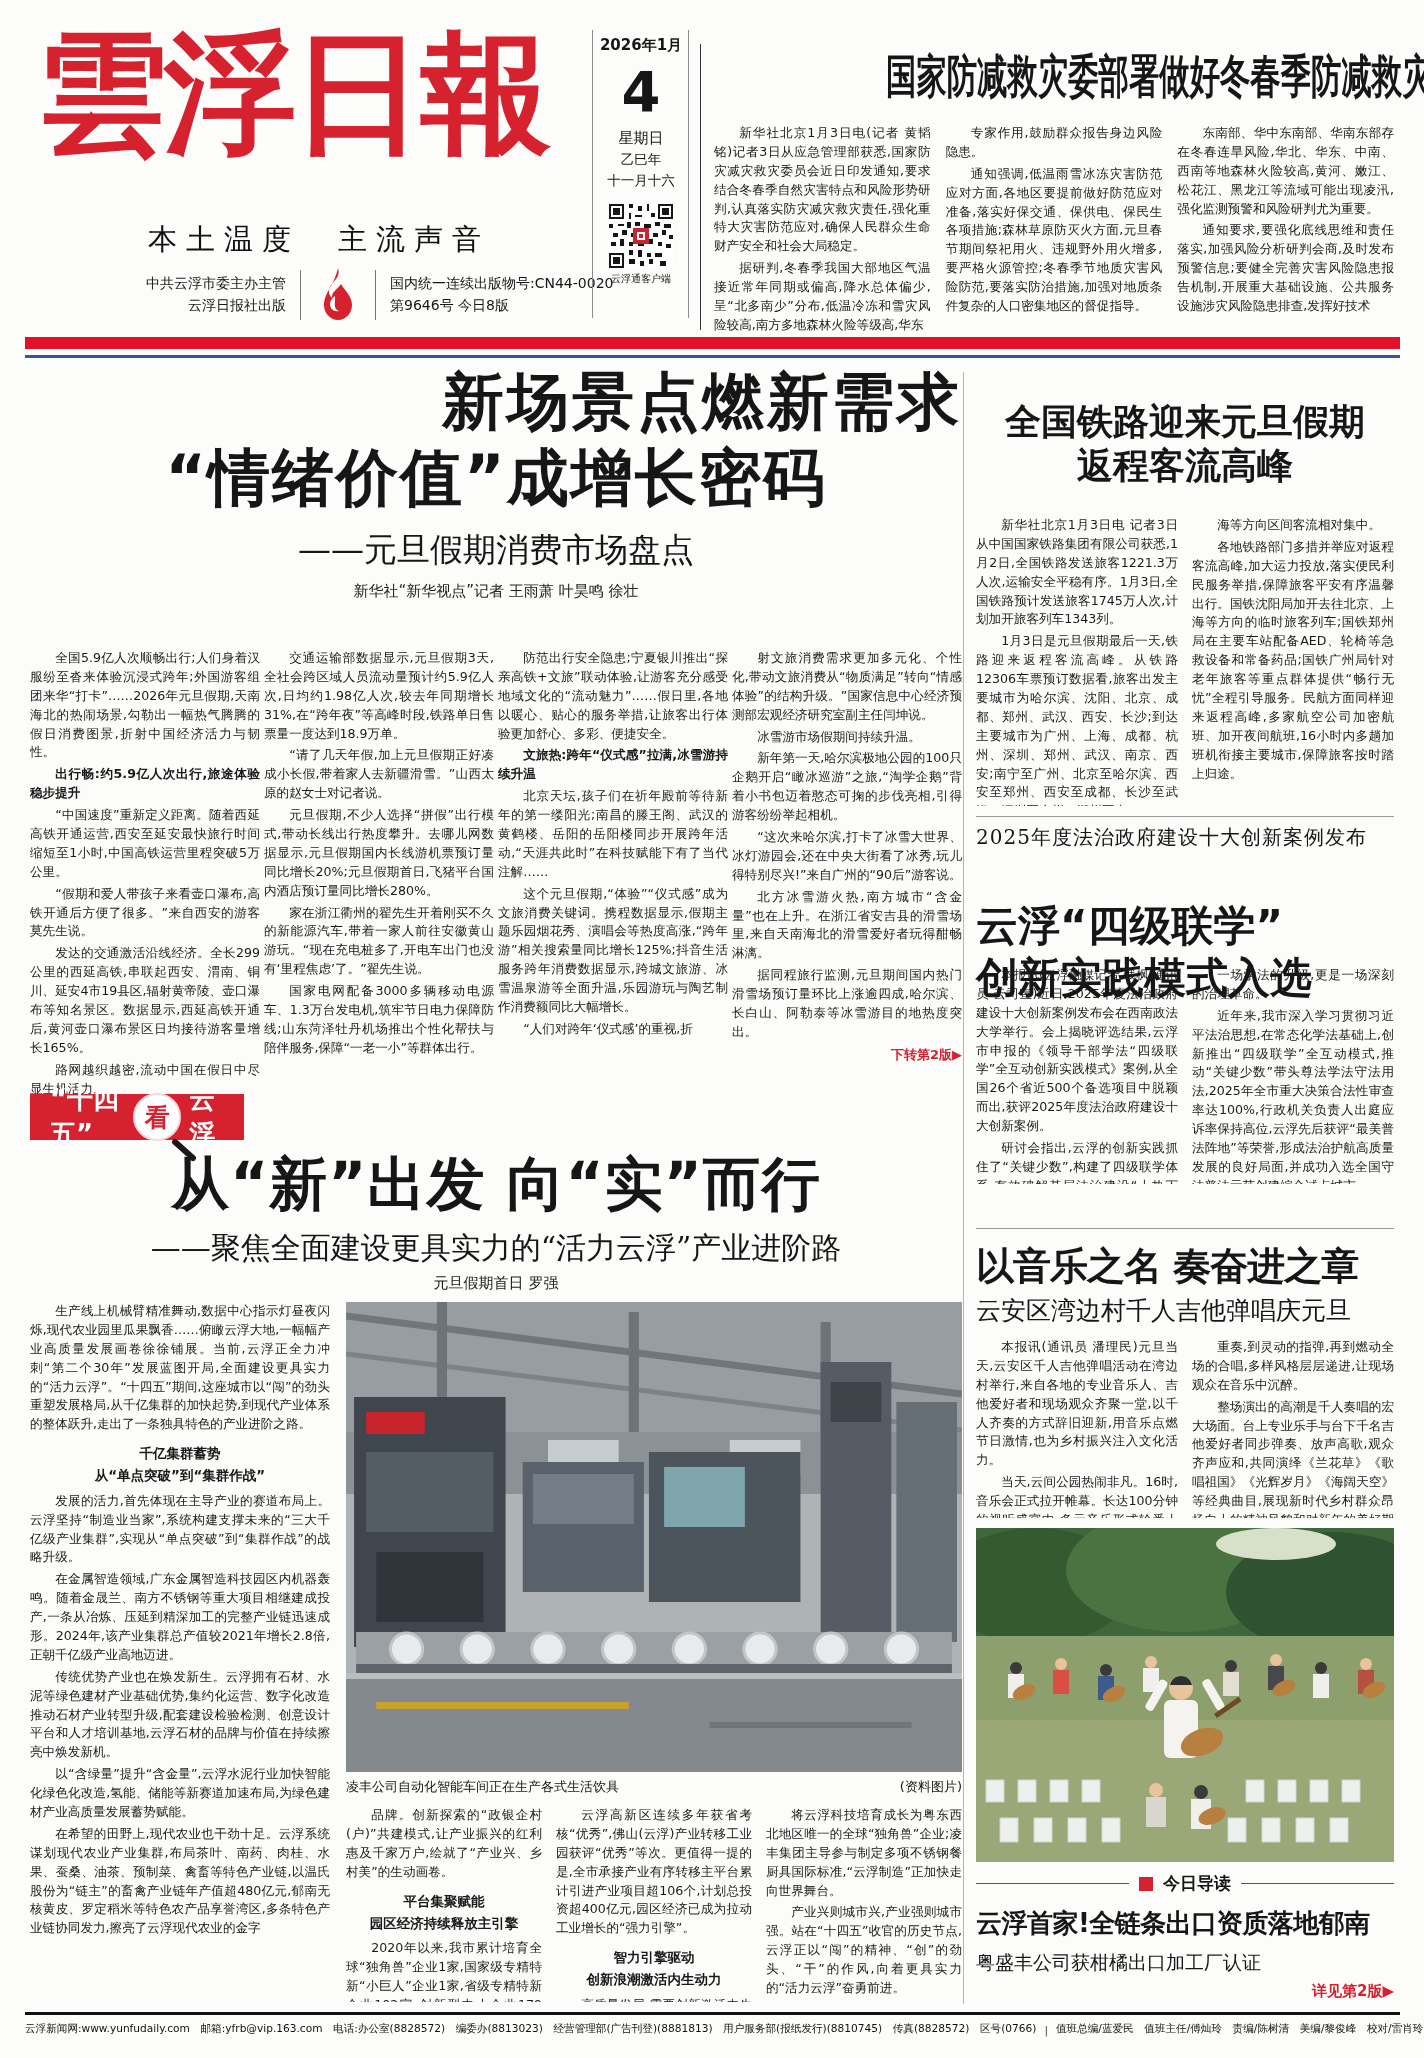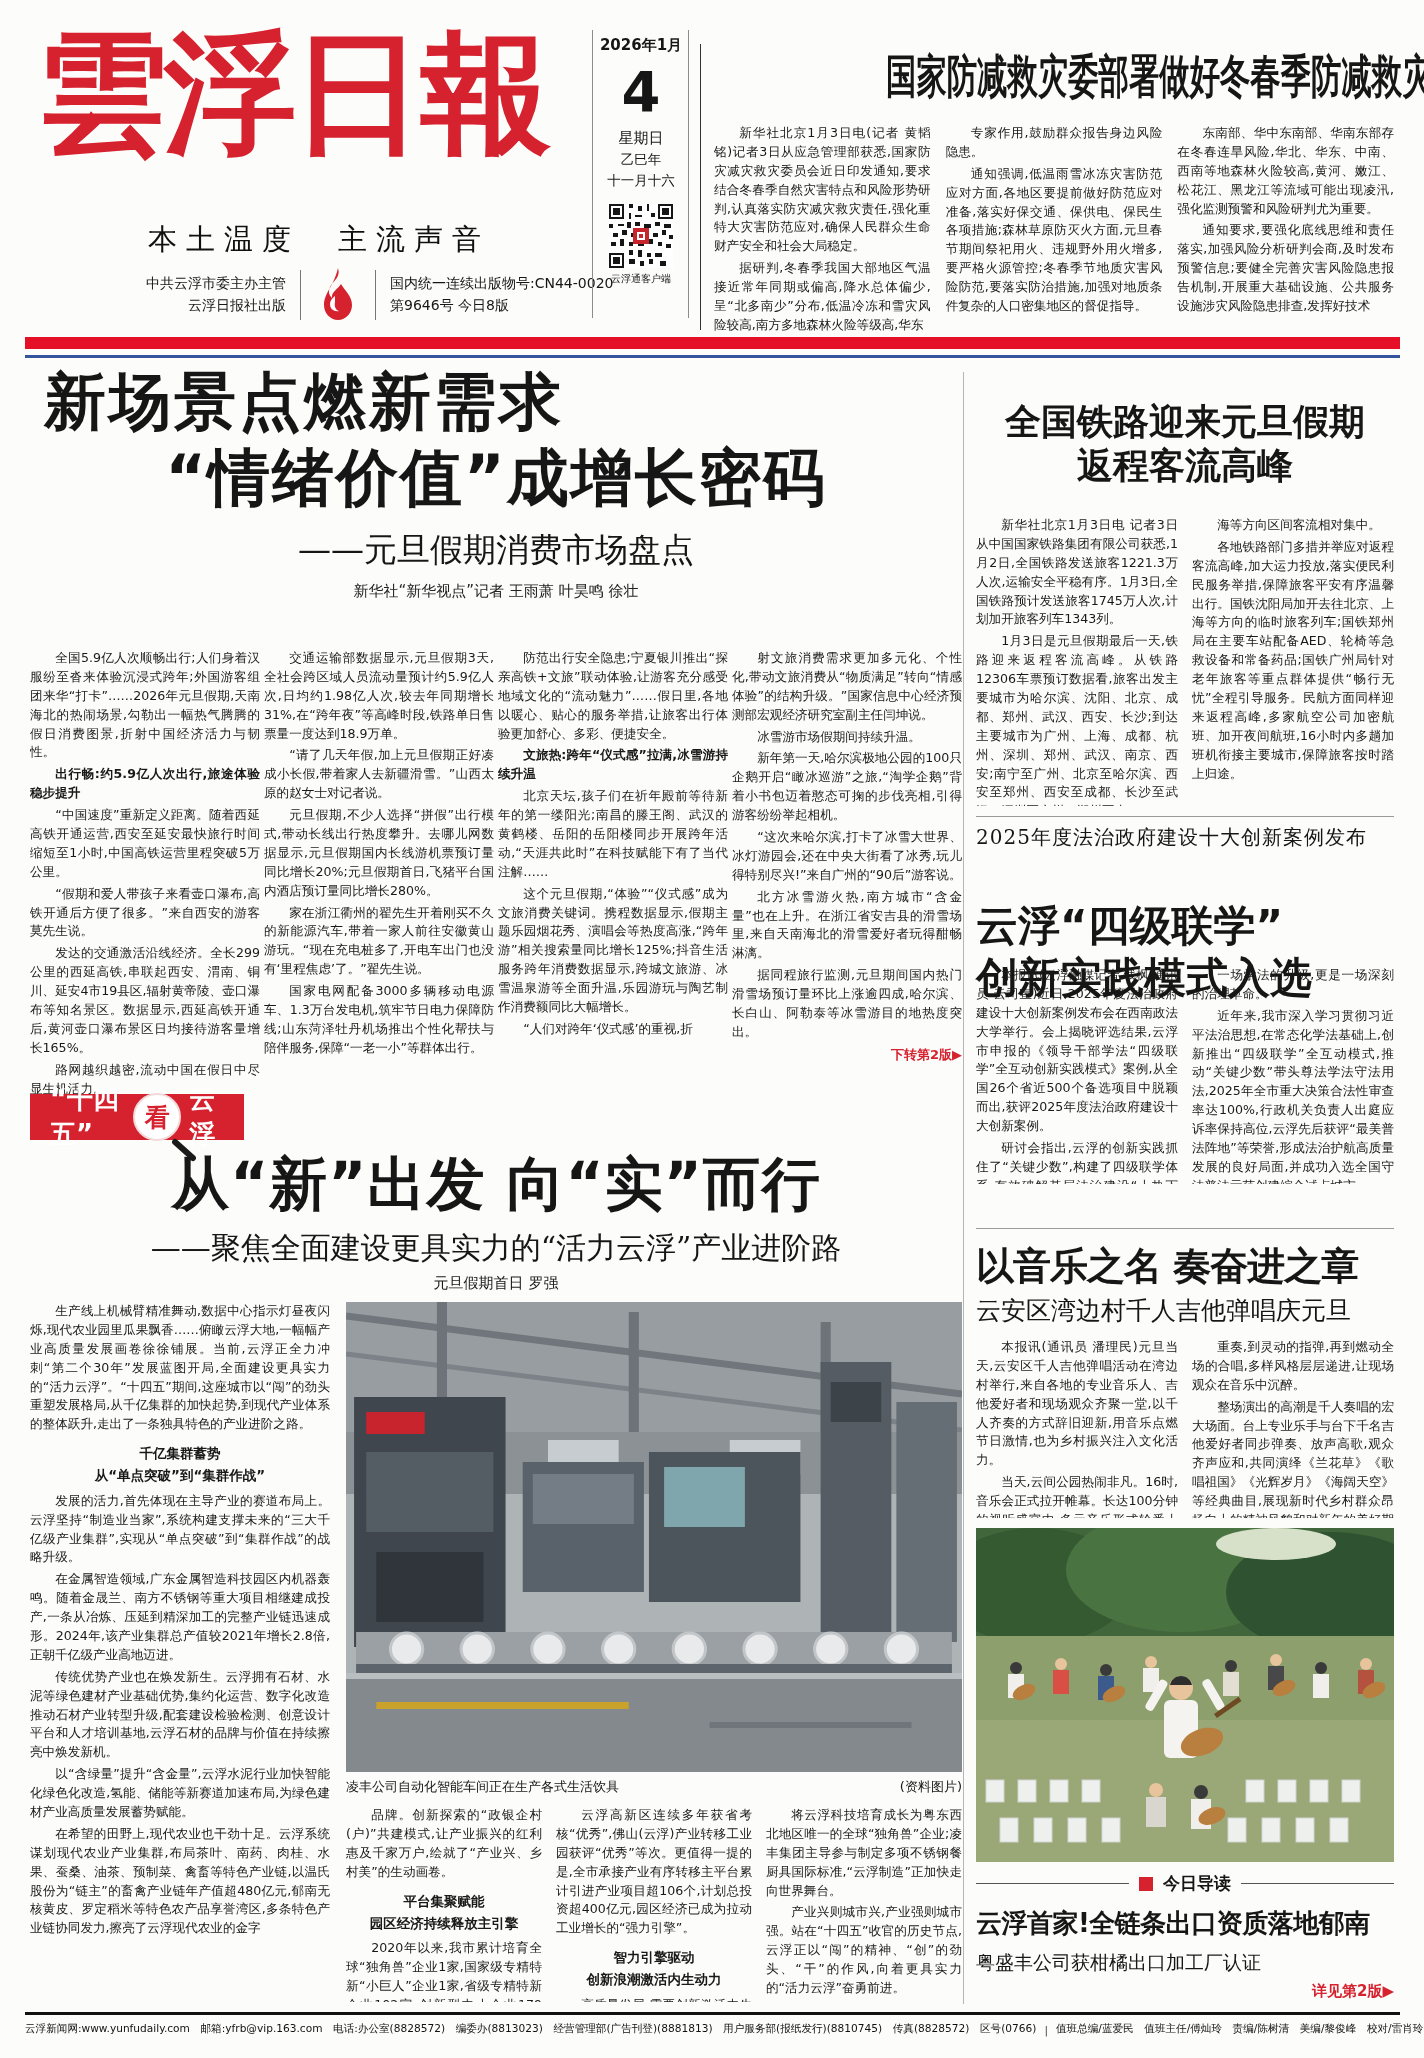--- a/index.html
+++ b/index.html
@@ -54,21 +54,21 @@
   p.sub-center{font-weight:bold;text-align:center;text-indent:0;margin:9px 0 2px;font-size:13.5px;}
   p.sub-center + p.sub-center{margin-top:0;margin-bottom:6px;}
 
   
   #bar-red{position:absolute;left:25px;right:24px;top:337px;height:12px;background:var(--bar-red);}
   #bar-blue{position:absolute;left:25px;right:24px;top:355px;height:3px;background:var(--blue);}
   #mid-vrule{position:absolute;left:963px;top:372px;height:1632px;width:1px;background:#b5b5b5;}
   .hrule{position:absolute;left:976px;width:418px;height:1px;background:#9a9a9a;}
 
   
-  #ms-line1{position:absolute;left:44px;top:368px;width:932px;text-align:left;
+  #ms-line1{position:absolute;left:30px;top:368px;width:932px;text-align:right;
     font-size:62px;font-weight:900;letter-spacing:3px;line-height:1.1;}
   #ms-line2{position:absolute;left:30px;top:444px;width:932px;text-align:center;
     font-size:62px;font-weight:900;letter-spacing:2px;line-height:1.1;}
   #ms-subhead{position:absolute;left:30px;top:528px;width:932px;text-align:center;
     font-size:33px;font-family:"DejaVu Serif",serif;}
   #ms-byline{position:absolute;left:30px;top:582px;width:932px;text-align:center;font-size:15px;color:#222;}
   #ms-body{position:absolute;left:30px;top:649px;width:932px;height:466px;overflow:hidden;display:flex;gap:4px;}
   #ms-body>div{flex:1;overflow:hidden;position:relative;}
 
   

